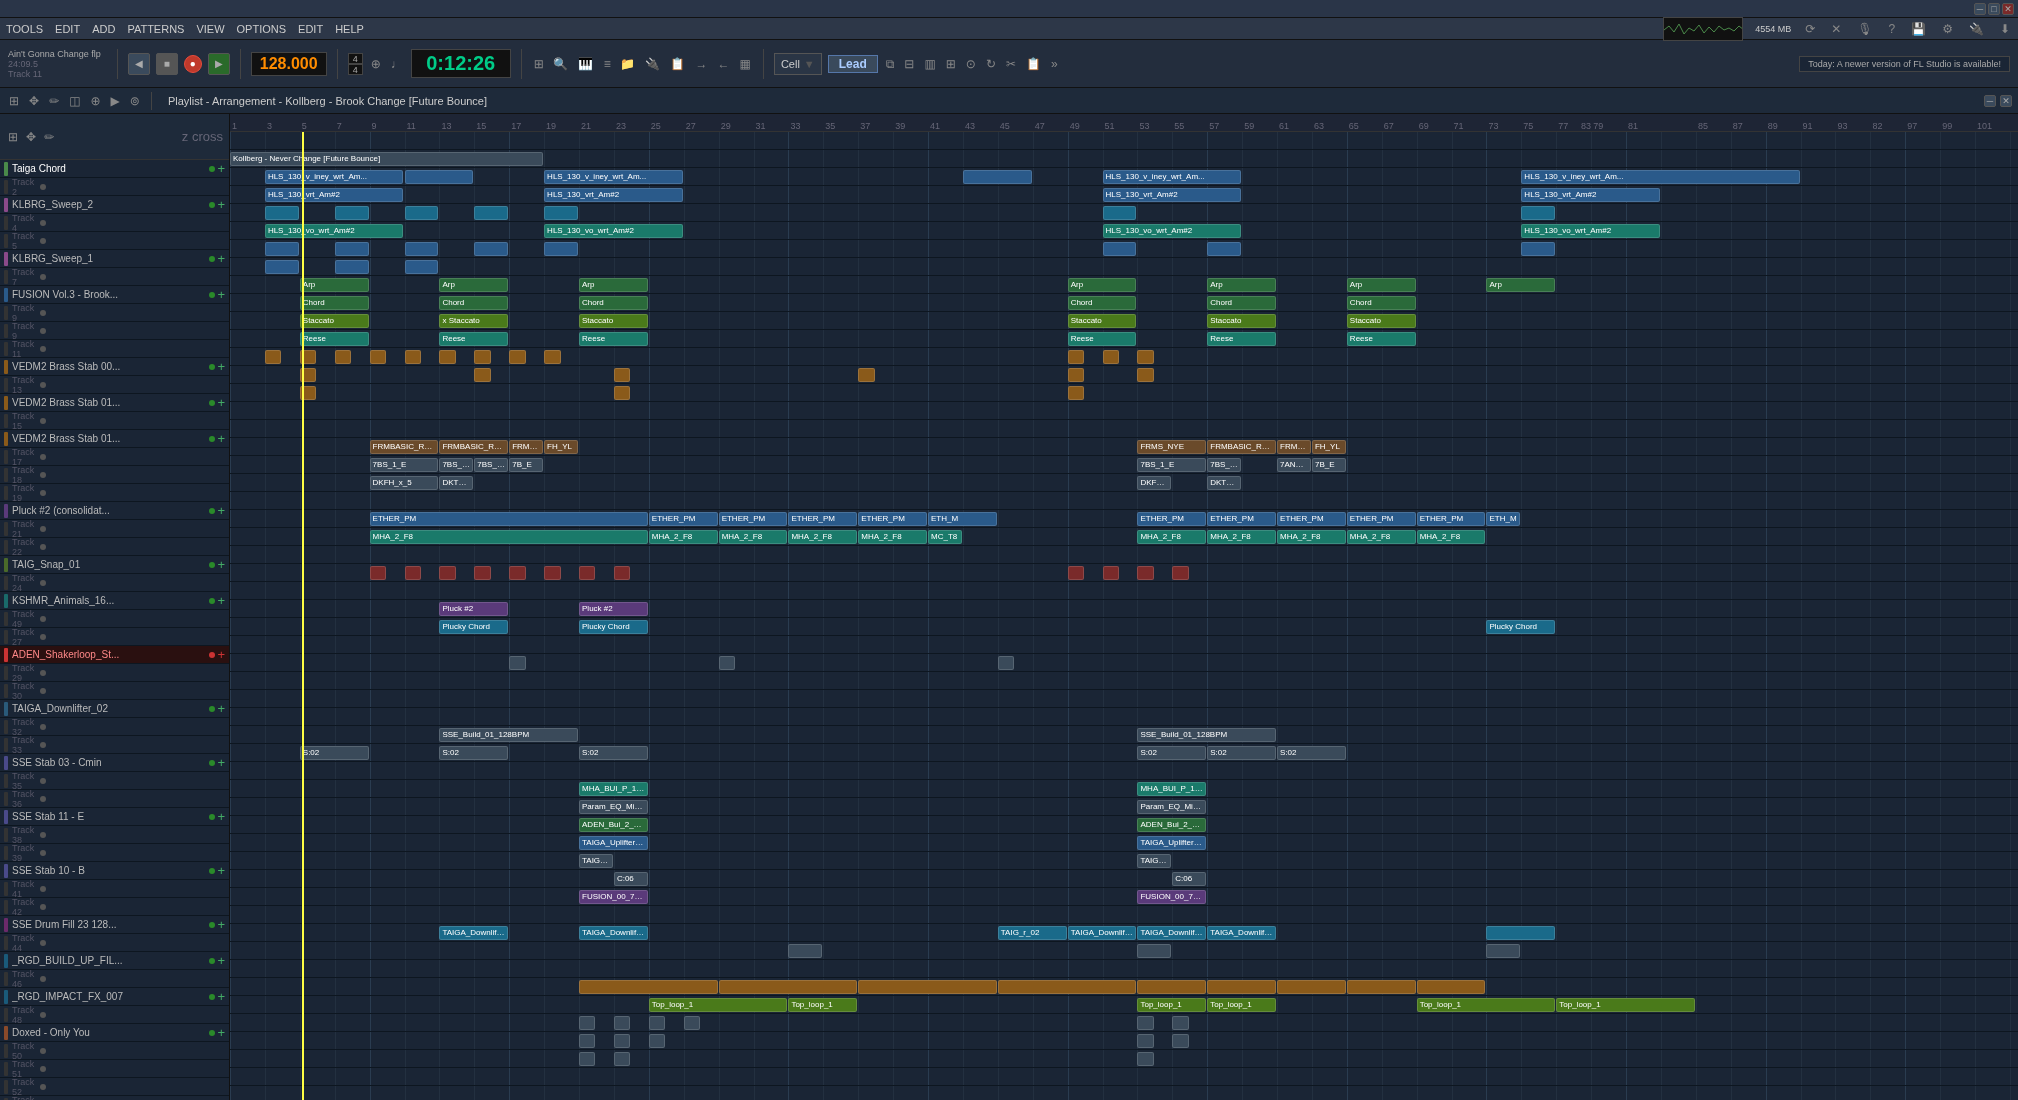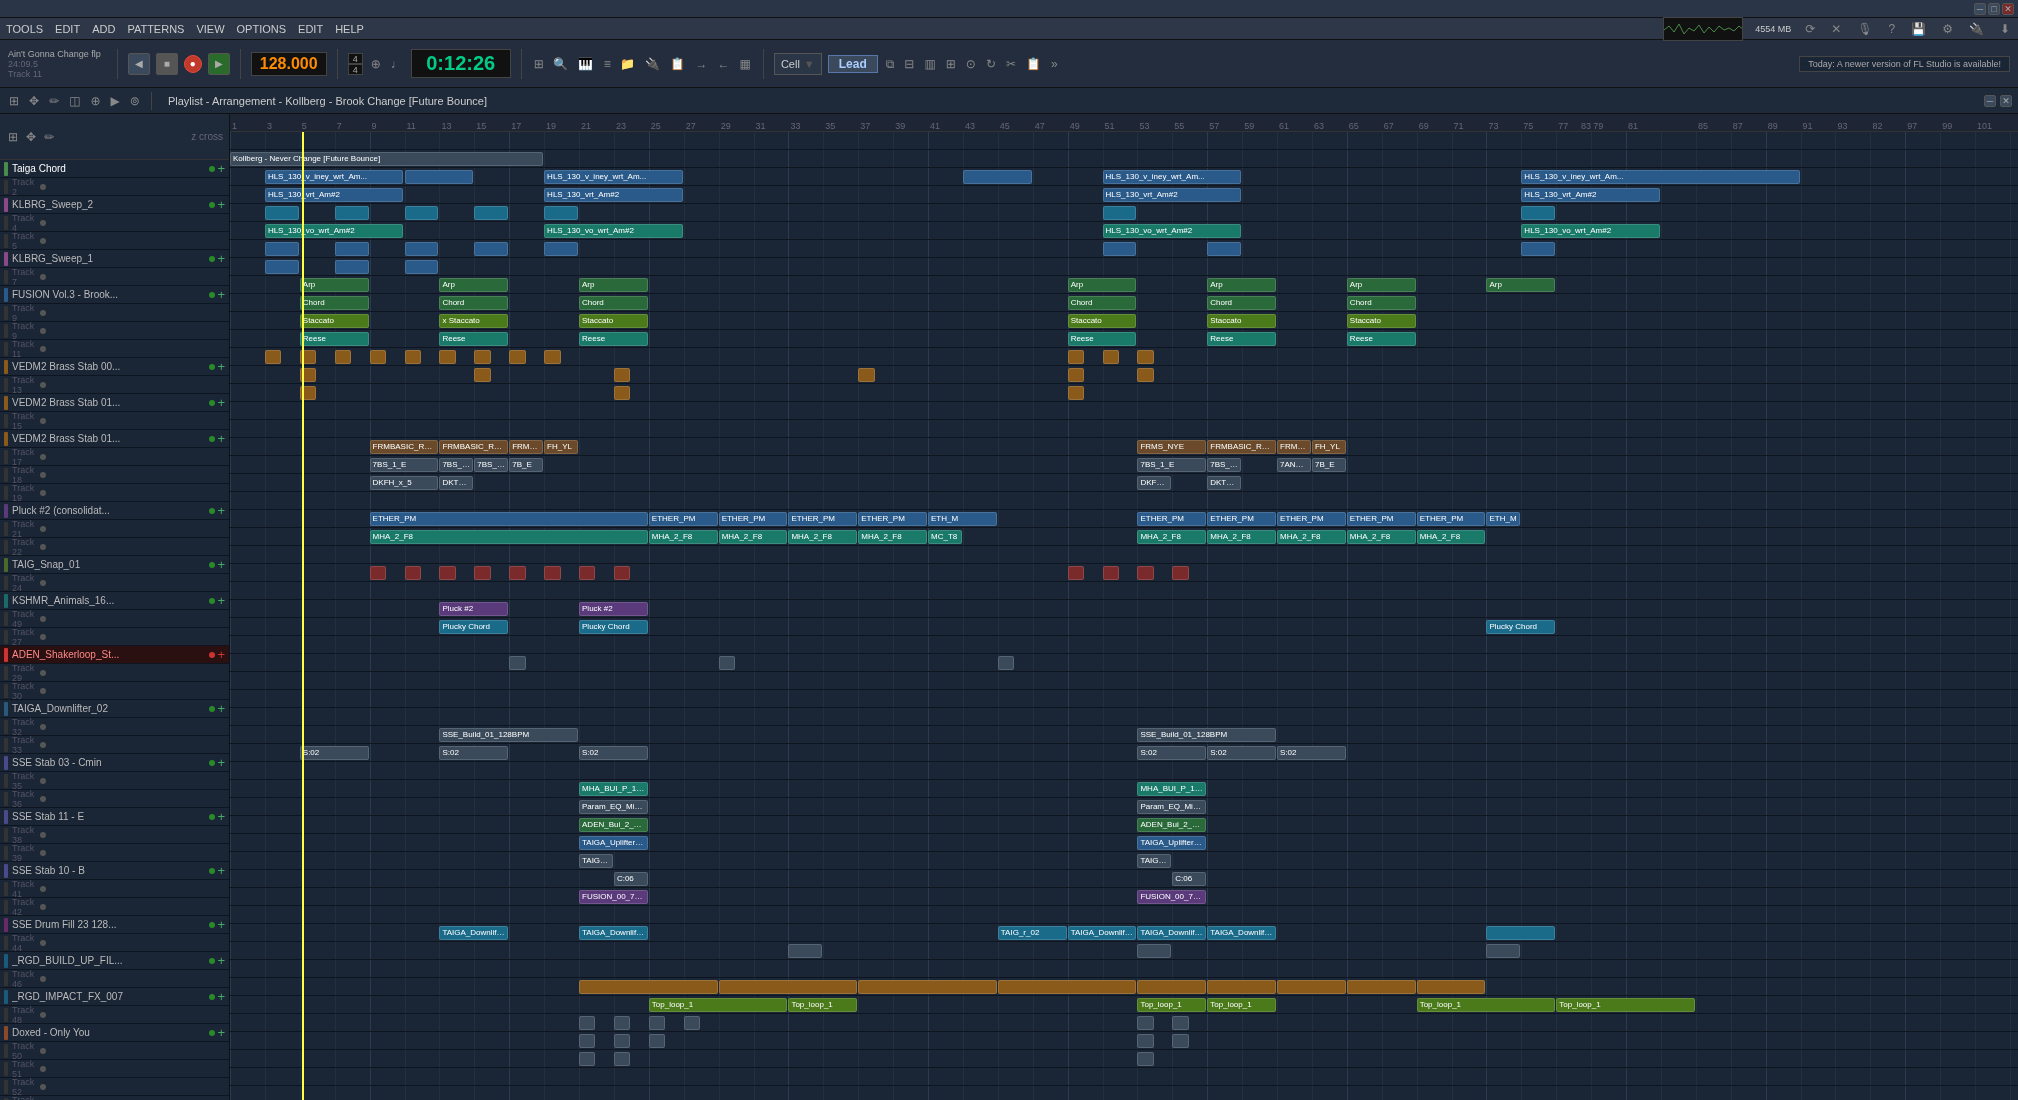--- a/index.html
+++ b/index.html
@@ -455,21 +455,21 @@
 
 <div id="main-area">
 
   <div id="track-list">
 
     <div class="track-list-header">
       <span class="icon-btn">⊞</span>
       <span class="icon-btn">✥</span>
       <span class="icon-btn">✏</span>
       <div style="flex:1;"></div>
-      <span style="font-size:10px;color:#667;">z cross</span>
+      <span style="font-size:13px;color:#667;">z cross</span>
     </div>
 
     <div id="track-rows-container">
 
       <div class="track-row">
         <div class="track-color-bar" style="background:#4a8a4a;"></div>
         <span class="track-name highlight">Taiga Chord</span>
         <div class="track-dot"></div>
         <span class="track-add-btn">+</span>
       </div>

